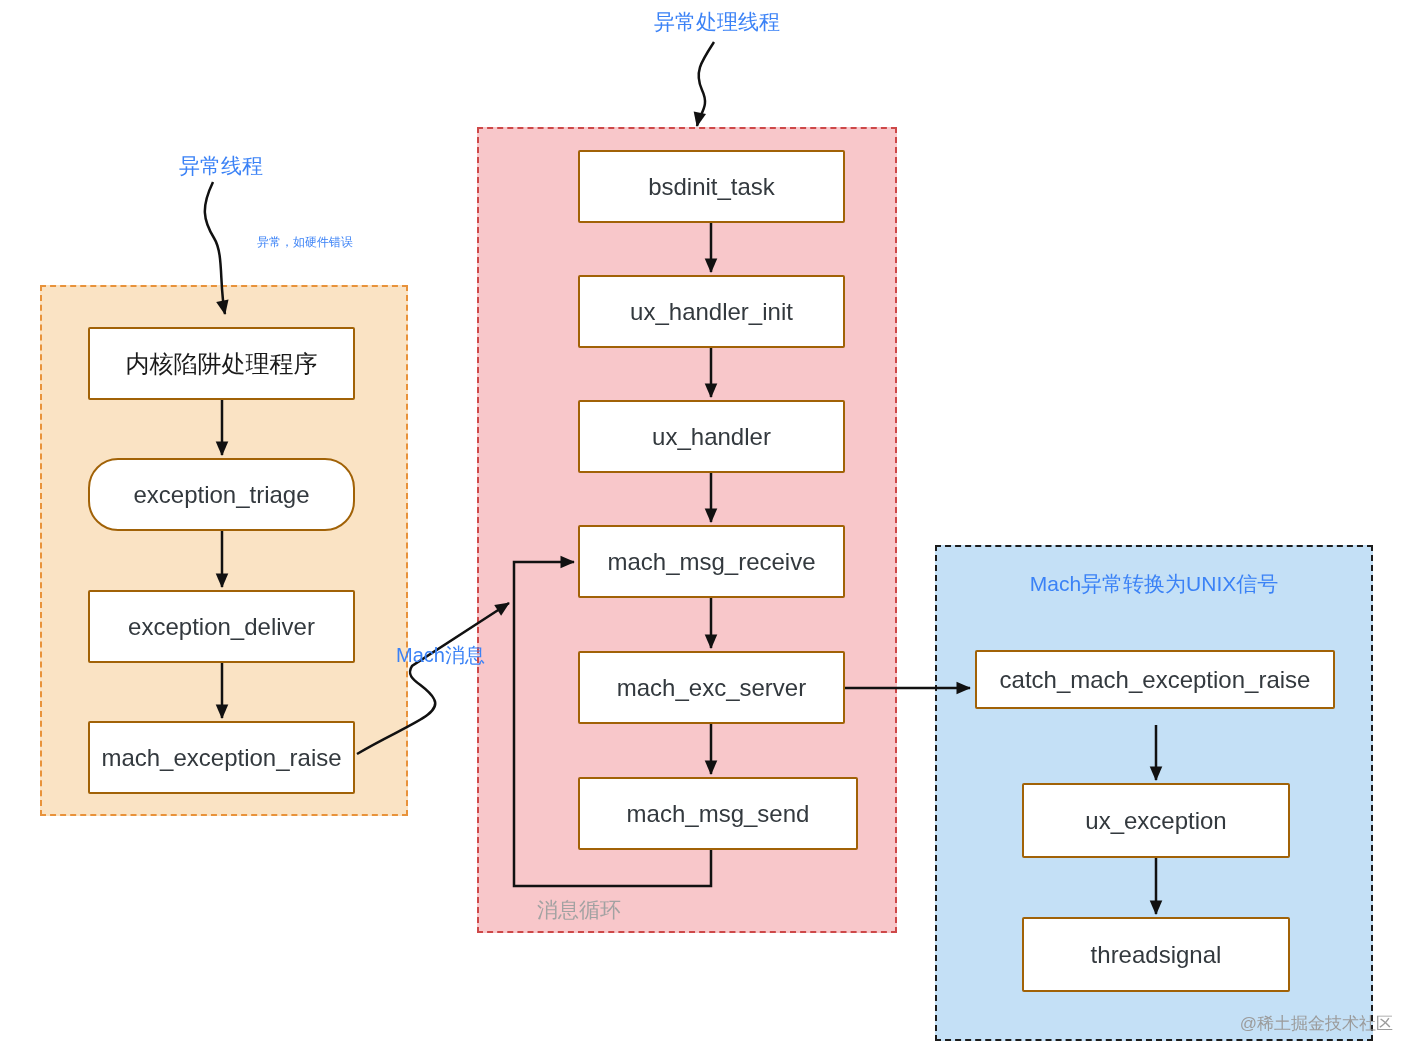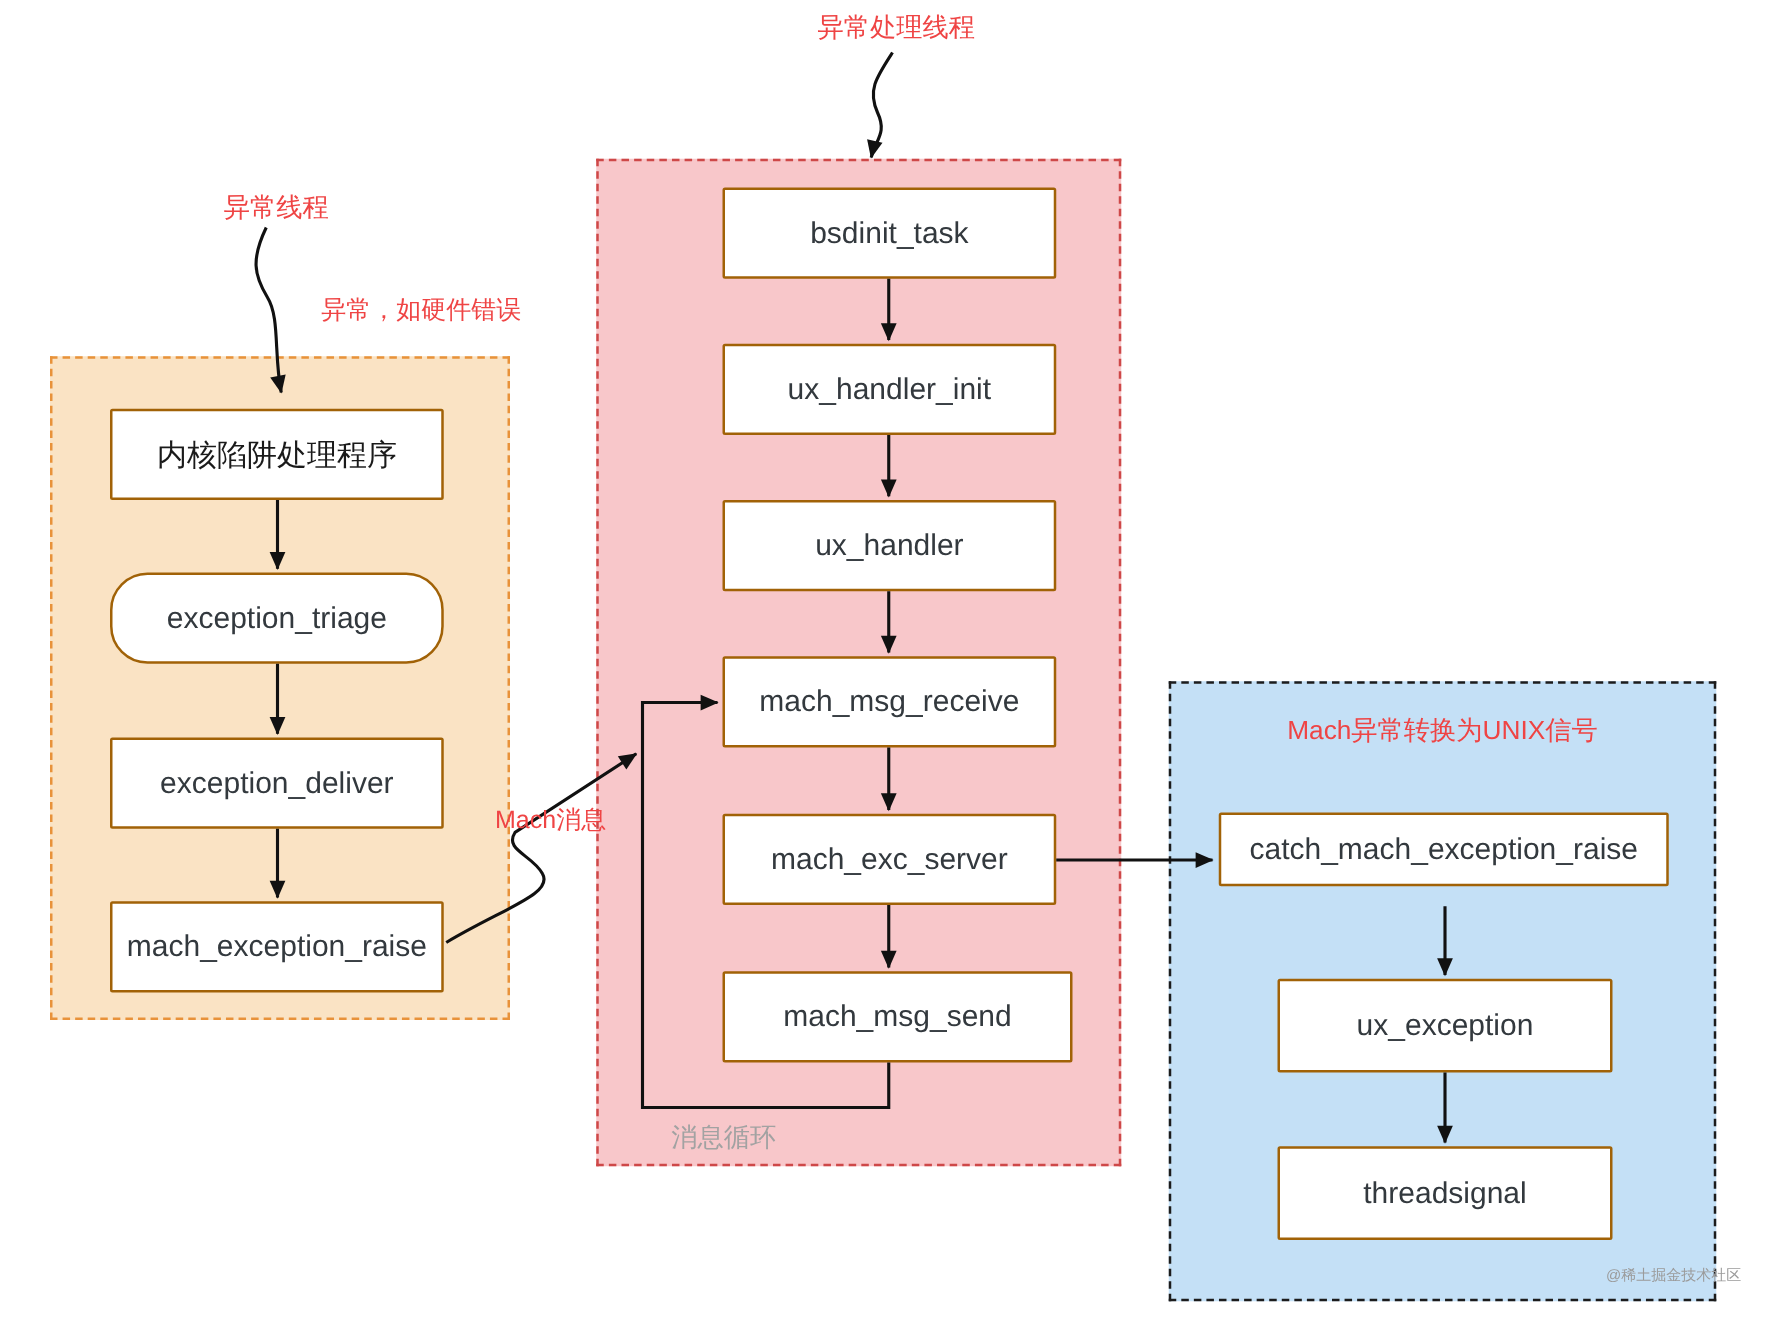--- a/index.html
+++ b/index.html
@@ -42,29 +42,29 @@
     align-items: center;
     justify-content: center;
     font-size: 24px;
     color: #33393e;
     z-index: 2;
     white-space: nowrap;
   }
   .node.cn { color: #1a1a1a; }
   .label {
     position: absolute;
-    color: #ef4444;
+    color: #3b82f6;
     z-index: 4;
     white-space: nowrap;
   }
   .label.center { text-align: center; }
   .label.gray { color: #a2a2a2; }
   .label.watermark {
     color: #9b9b9b;
-    font-size: 12px;
+    font-size: 17px;
     text-align: right;
   }
   #arrows {
     position: absolute;
     left: 0;
     top: 0;
     z-index: 3;
     pointer-events: none;
   }
   #arrows path, #arrows polyline, #arrows line {
@@ -93,21 +93,21 @@
   <div class="node" style="left:578px; top:525px; width:267px; height:73px;text-align:center;">mach_msg_receive</div>
   <div class="node" style="left:578px; top:651px; width:267px; height:73px;">mach_exc_server</div>
   <div class="node" style="left:578px; top:777px; width:280px; height:73px;">mach_msg_send</div>
 
   <div class="node" style="left:975px; top:650px; width:360px; height:59px;">catch_mach_exception_raise</div>
   <div class="node" style="left:1022px; top:783px; width:268px; height:75px;">ux_exception</div>
   <div class="node" style="left:1022px; top:917px; width:268px; height:75px;">threadsignal</div>
 
   <div class="label center" style="left:617px; top:8px; width:200px; font-size:21px;">异常处理线程</div>
   <div class="label center" style="left:121px; top:152px; width:200px; font-size:21px;">异常线程</div>
-  <div class="label" style="left:257px; top:234px; font-size:20px;">异常，如硬件错误</div>
+  <div class="label" style="left:257px; top:234px; font-size:12px;">异常，如硬件错误</div>
   <div class="label" style="left:396px; top:642px; font-size:20px;">Mach消息</div>
   <div class="label gray" style="left:537px; top:896px; font-size:21px;">消息循环</div>
   <div class="label center" style="left:953px; top:570px; width:402px; font-size:21px;">Mach异常转换为UNIX信号</div>
   <div class="label watermark" style="left:1180px; top:1012px; width:213px;">@稀土掘金技术社区</div>
 
   <svg id="arrows" width="1419" height="1060" viewBox="0 0 1419 1060">
     <defs>
       <marker id="ah" markerWidth="18" markerHeight="16" refX="15" refY="0" orient="auto" markerUnits="userSpaceOnUse" viewBox="-2 -8 20 16">
         <polygon points="0,-7 16,0 0,7" fill="#111111"></polygon>
       </marker>

